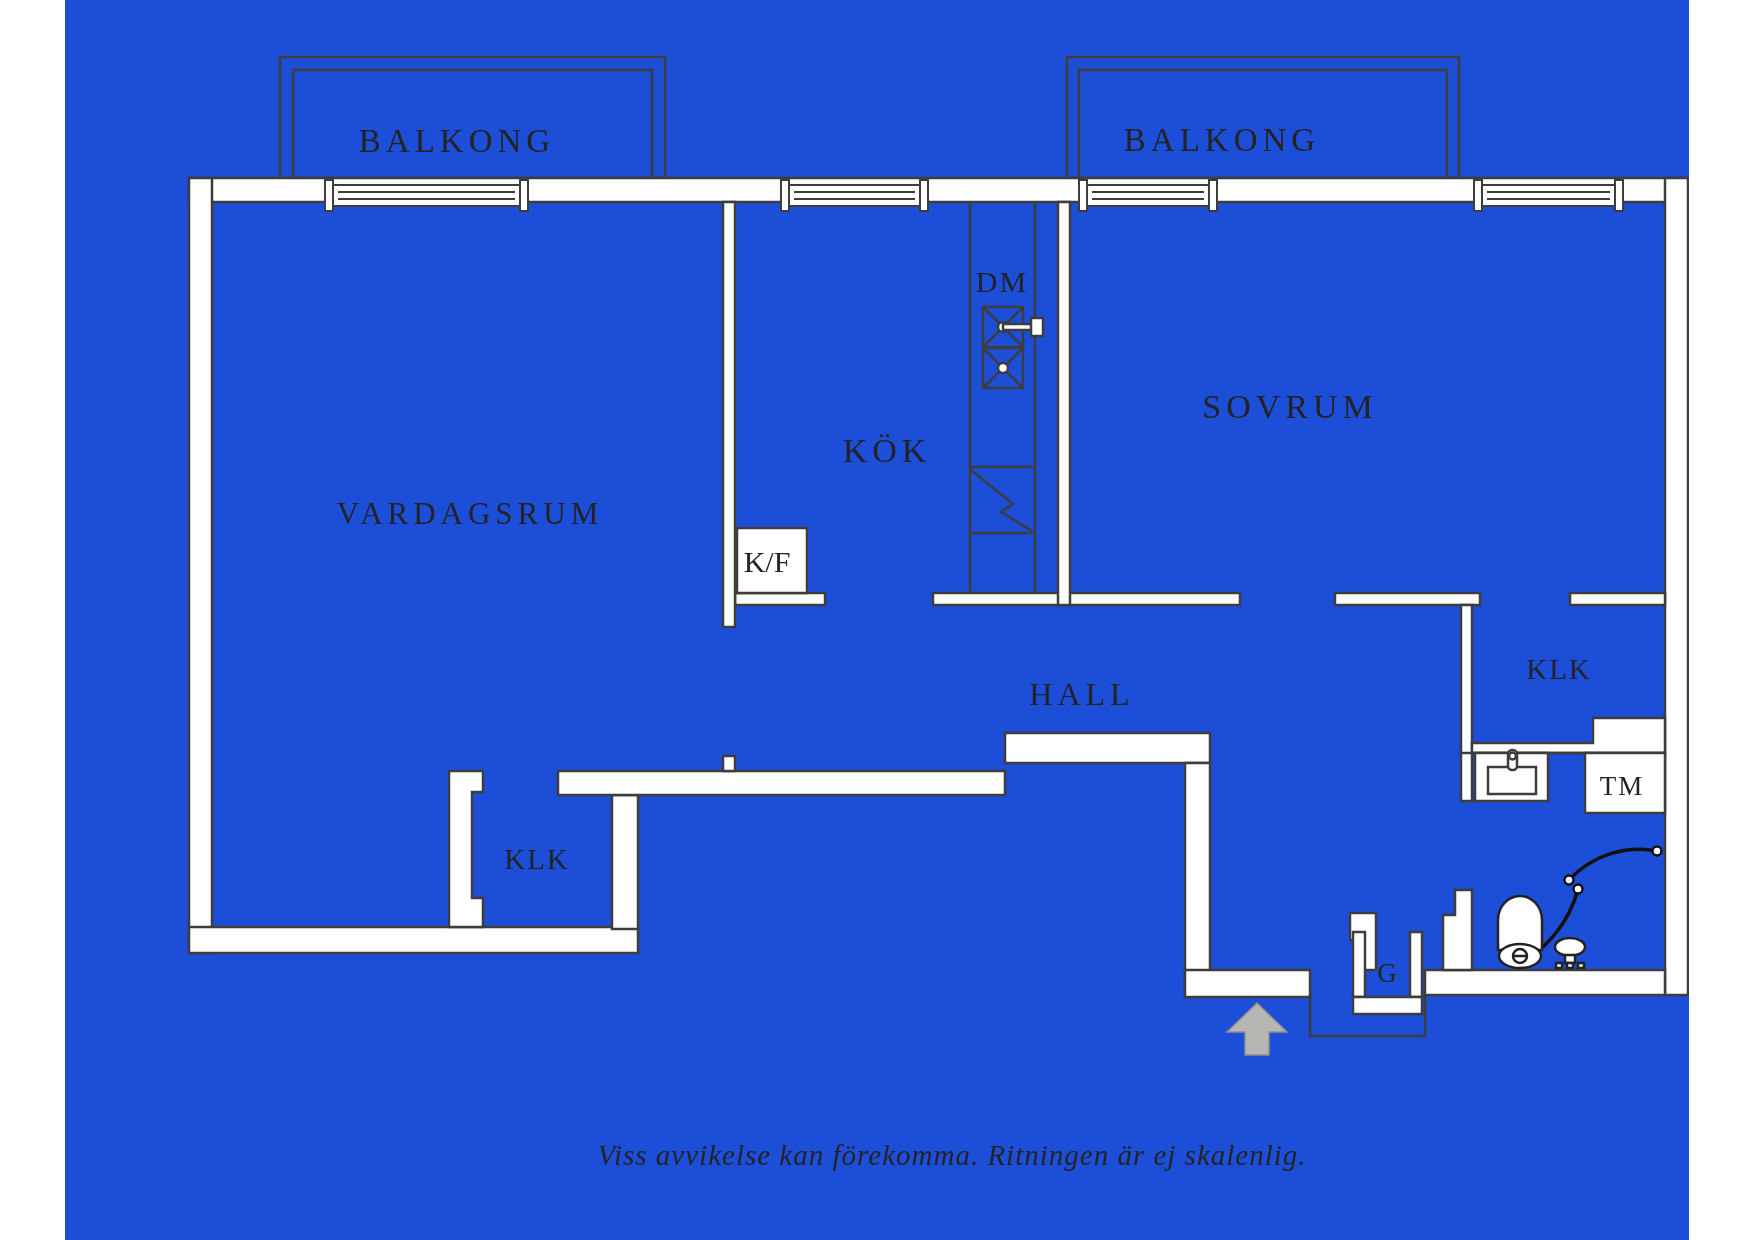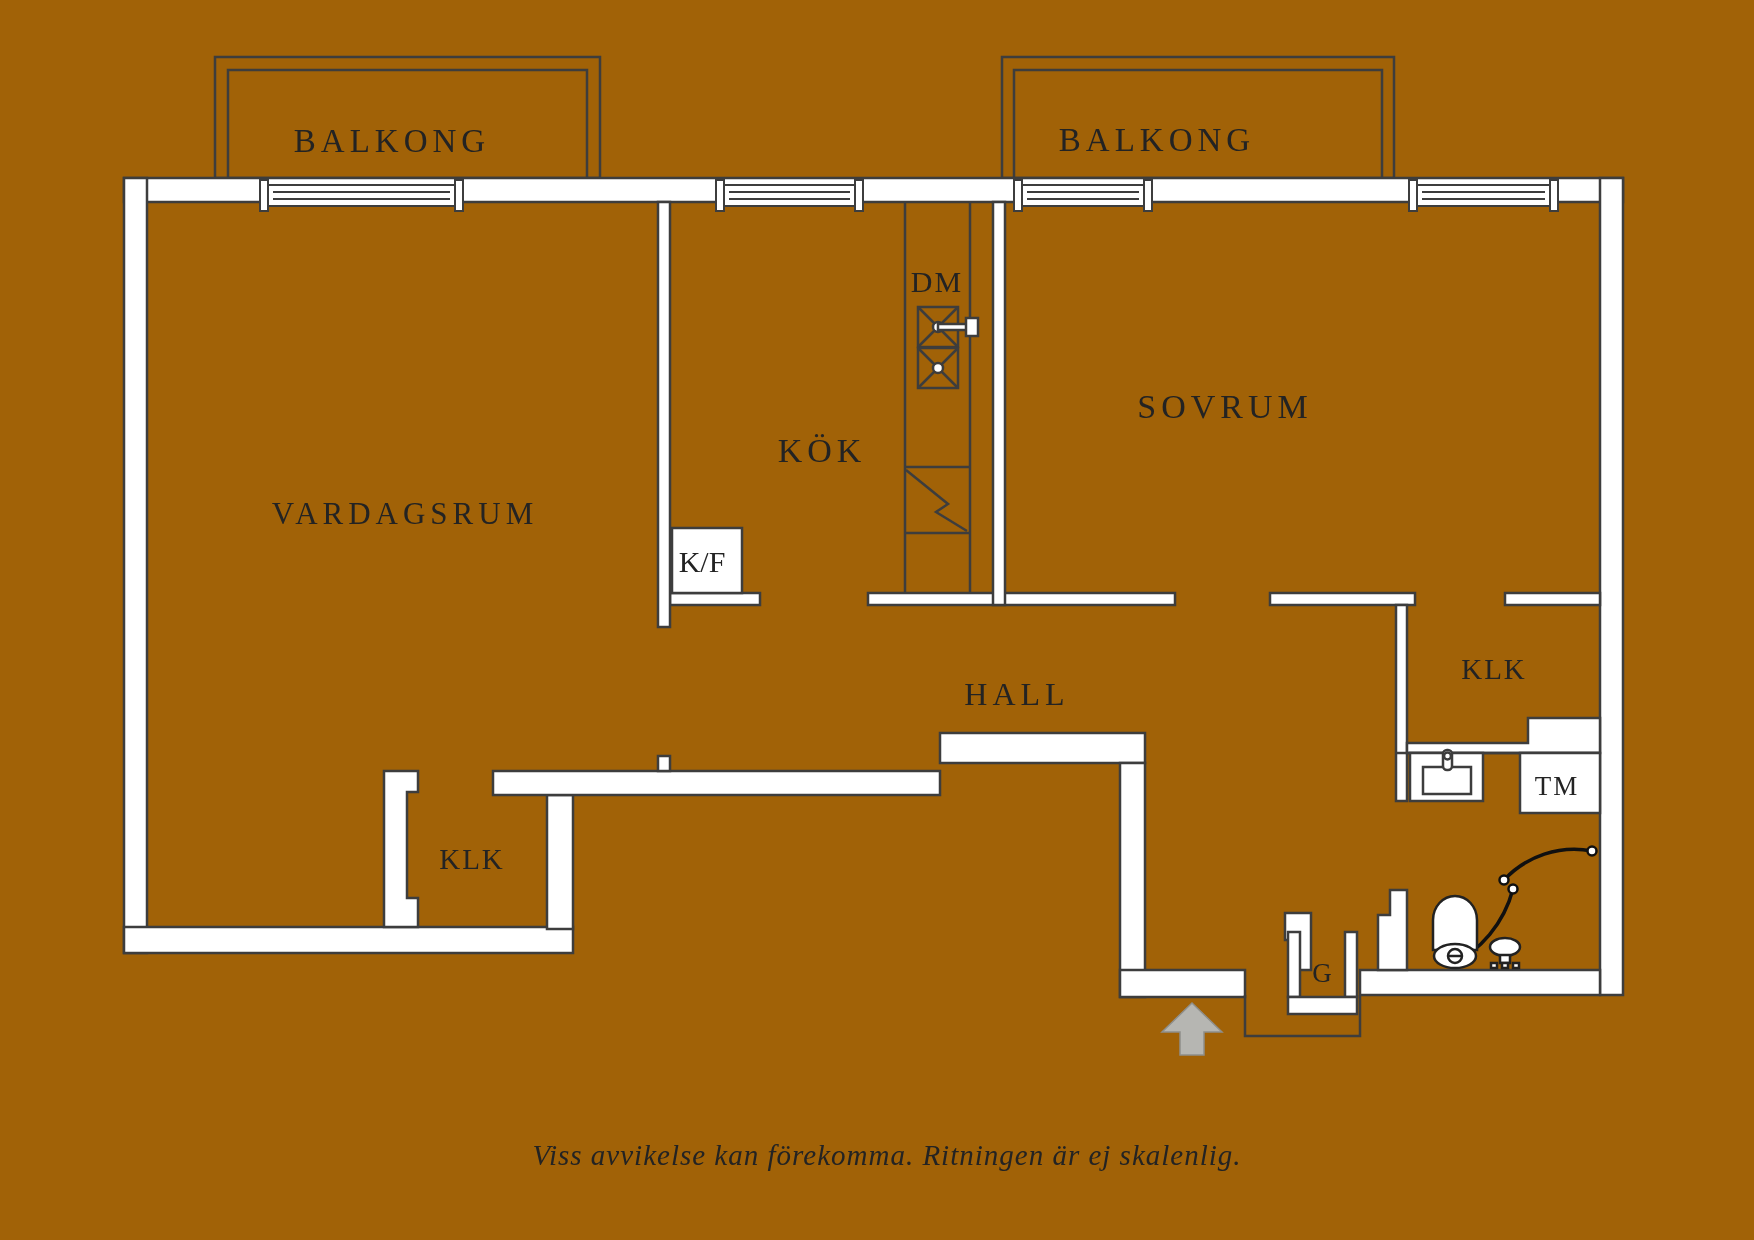--- a/index.html
+++ b/index.html
@@ -1,17 +1,17 @@
 <!DOCTYPE html>
 <html><head>
 <meta charset="utf-8">
 <style>
   html,body{margin:0;padding:0;background:#ffffff;}
   body{font-family:"Liberation Serif","DejaVu Serif",serif;}
-  .stage{width:1754px;height:1240px;position:relative;background:#a16207;margin:0 auto;overflow:hidden;}
+  .stage{width:1624px;height:1240px;position:relative;background:#1d4ed8;margin:0 auto;overflow:hidden;}
   svg{display:block;}
   text{fill:#232323;}
   .room-label{letter-spacing:5px;}
   .small-label{letter-spacing:2px;}
   .disclaimer{font-style:italic;letter-spacing:1px;}
 </style>
 </head>
 <body>
 
 <div class="stage">

